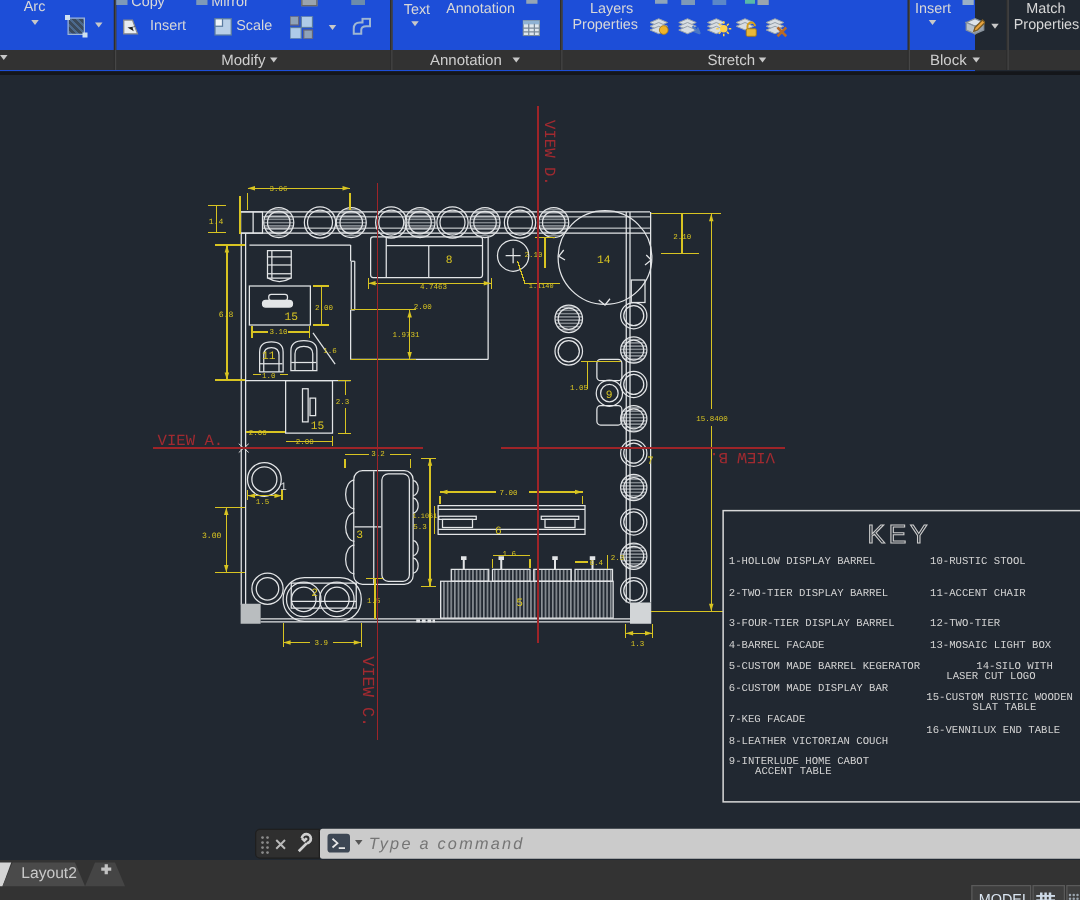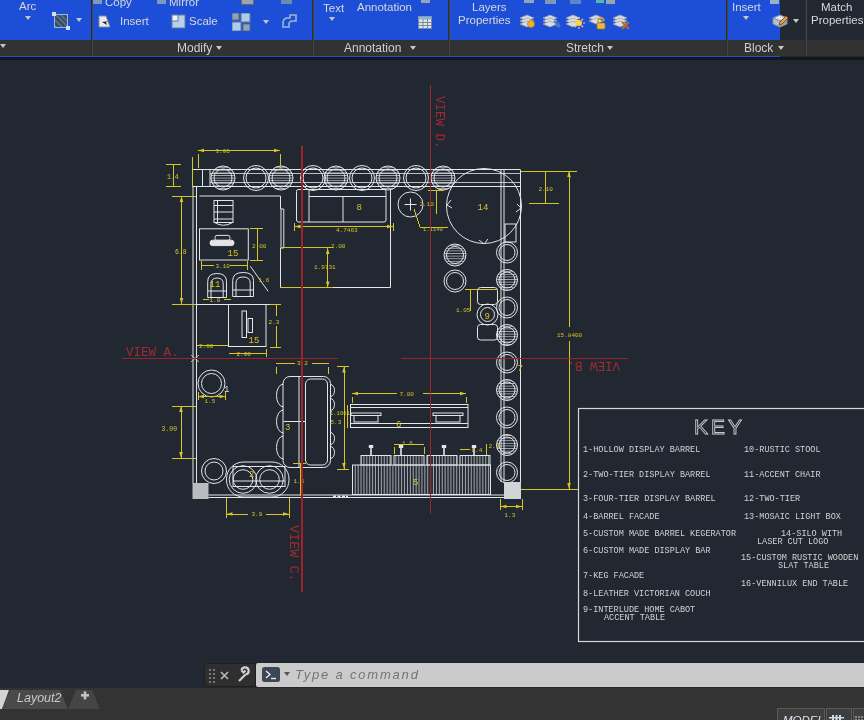--- a/index.html
+++ b/index.html
@@ -5,21 +5,21 @@
 #ribbon{position:absolute;left:0;top:0;width:780px;height:57px;background:#1d4ed8;}
 .sep{position:absolute;top:0;width:2px;height:56px;background:#2d2d2d;border-right:1px solid #464646;}
 .lbl{position:absolute;top:41px;height:15px;font-size:12px;color:#cfcfcf;white-space:nowrap;}
 .rtxt{position:absolute;color:#d8d8d8;font-size:11.5px;white-space:nowrap;}
 .car{position:absolute;width:0;height:0;border-left:3.5px solid transparent;border-right:3.5px solid transparent;border-top:4px solid #c8c8c8;}
 #rowlbl{position:absolute;left:0;top:40px;width:864px;height:16px;background:#323232;}
 #blackline{position:absolute;left:0;top:57px;width:864px;height:3px;background:#14161a;}
 #cmdbar{position:absolute;left:204px;top:663px;width:660px;height:24px;padding-left:20px;}
 #cmdleft{position:absolute;left:0;top:0;width:52px;height:24px;background:#2f2f2f;border:1px solid #1f1f1f;border-radius:4px 0 0 4px;}
 #cmdinput{position:absolute;left:52px;top:0;width:608px;height:24px;background:#cbcbcb;border-radius:2px 0 0 2px;}
-#bottombar{position:absolute;left:0;top:688px;width:864px;height:32px;background:#333333;font-style:italic;}
+#bottombar{position:absolute;left:0;top:688px;width:864px;height:32px;background:#333333;}
 .tabtxt{position:absolute;color:#c9c9c9;font-size:12.5px;}
 </style></head>
 <body>
 <div id="ribbon">
  <div id="rowlbl"></div>
  <div class="sep" style="left:91px"></div>
  <div class="sep" style="left:312px"></div>
  <div class="sep" style="left:448px"></div>
  <div class="sep" style="left:726px"></div>
  <div class="sep" style="left:805px"></div>

